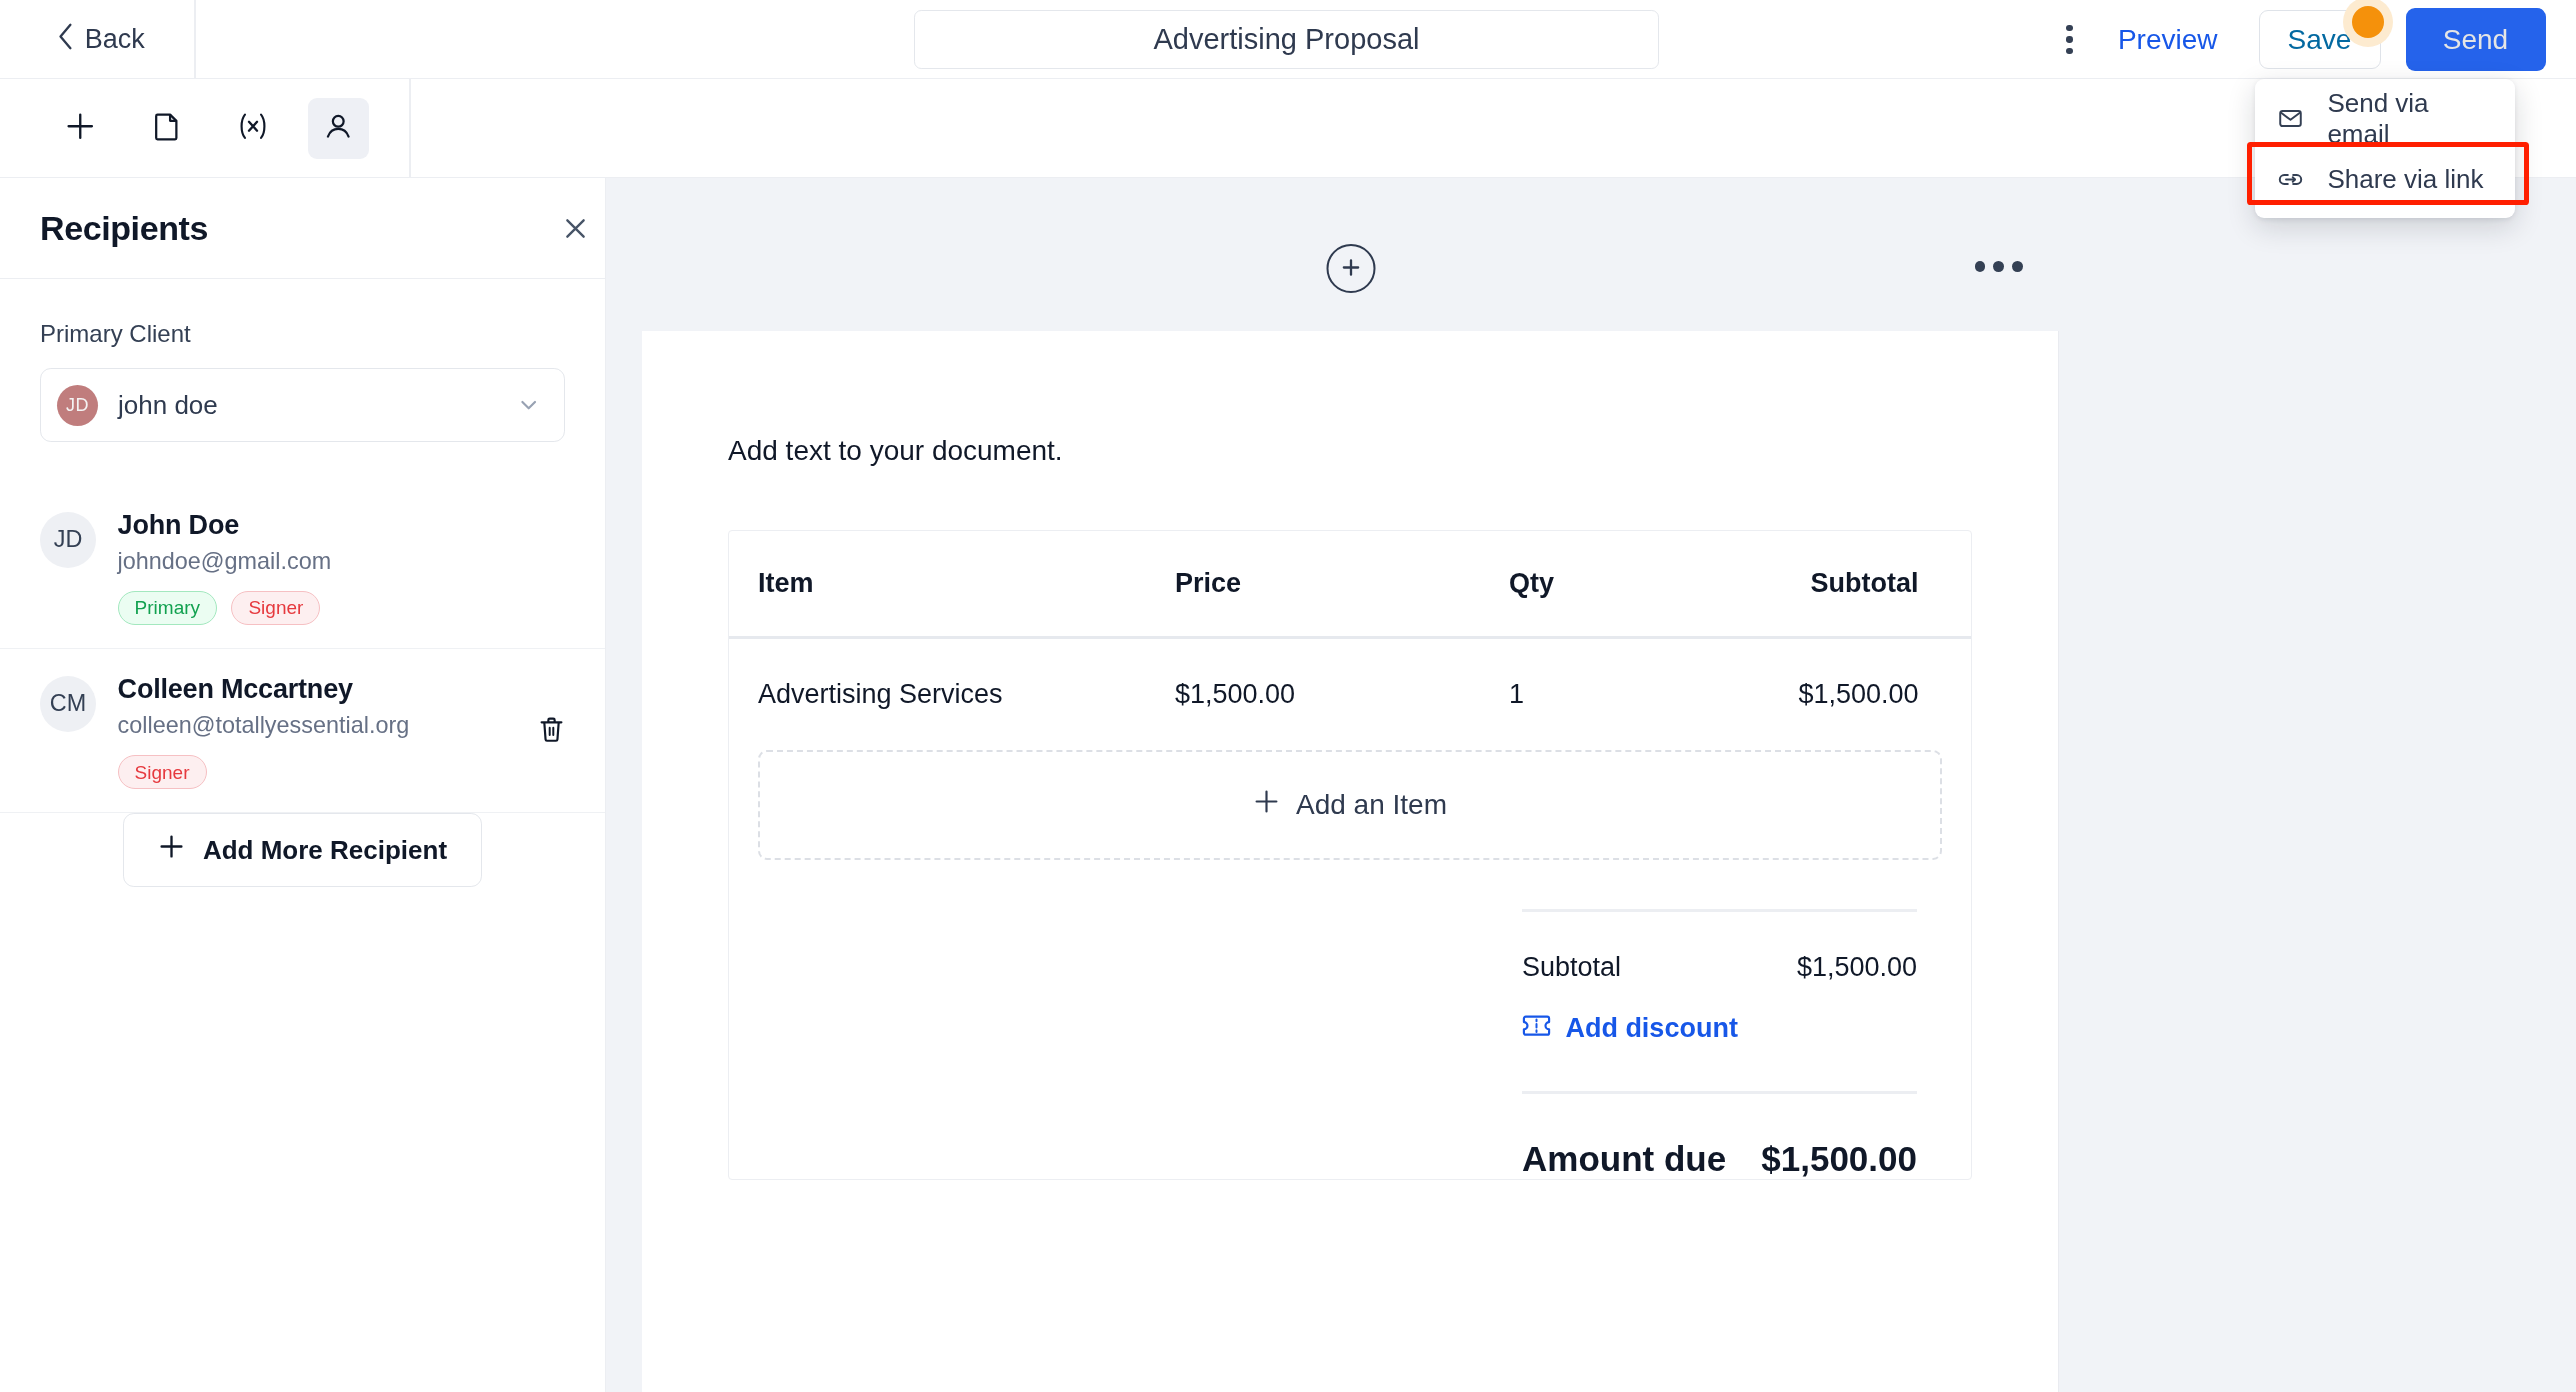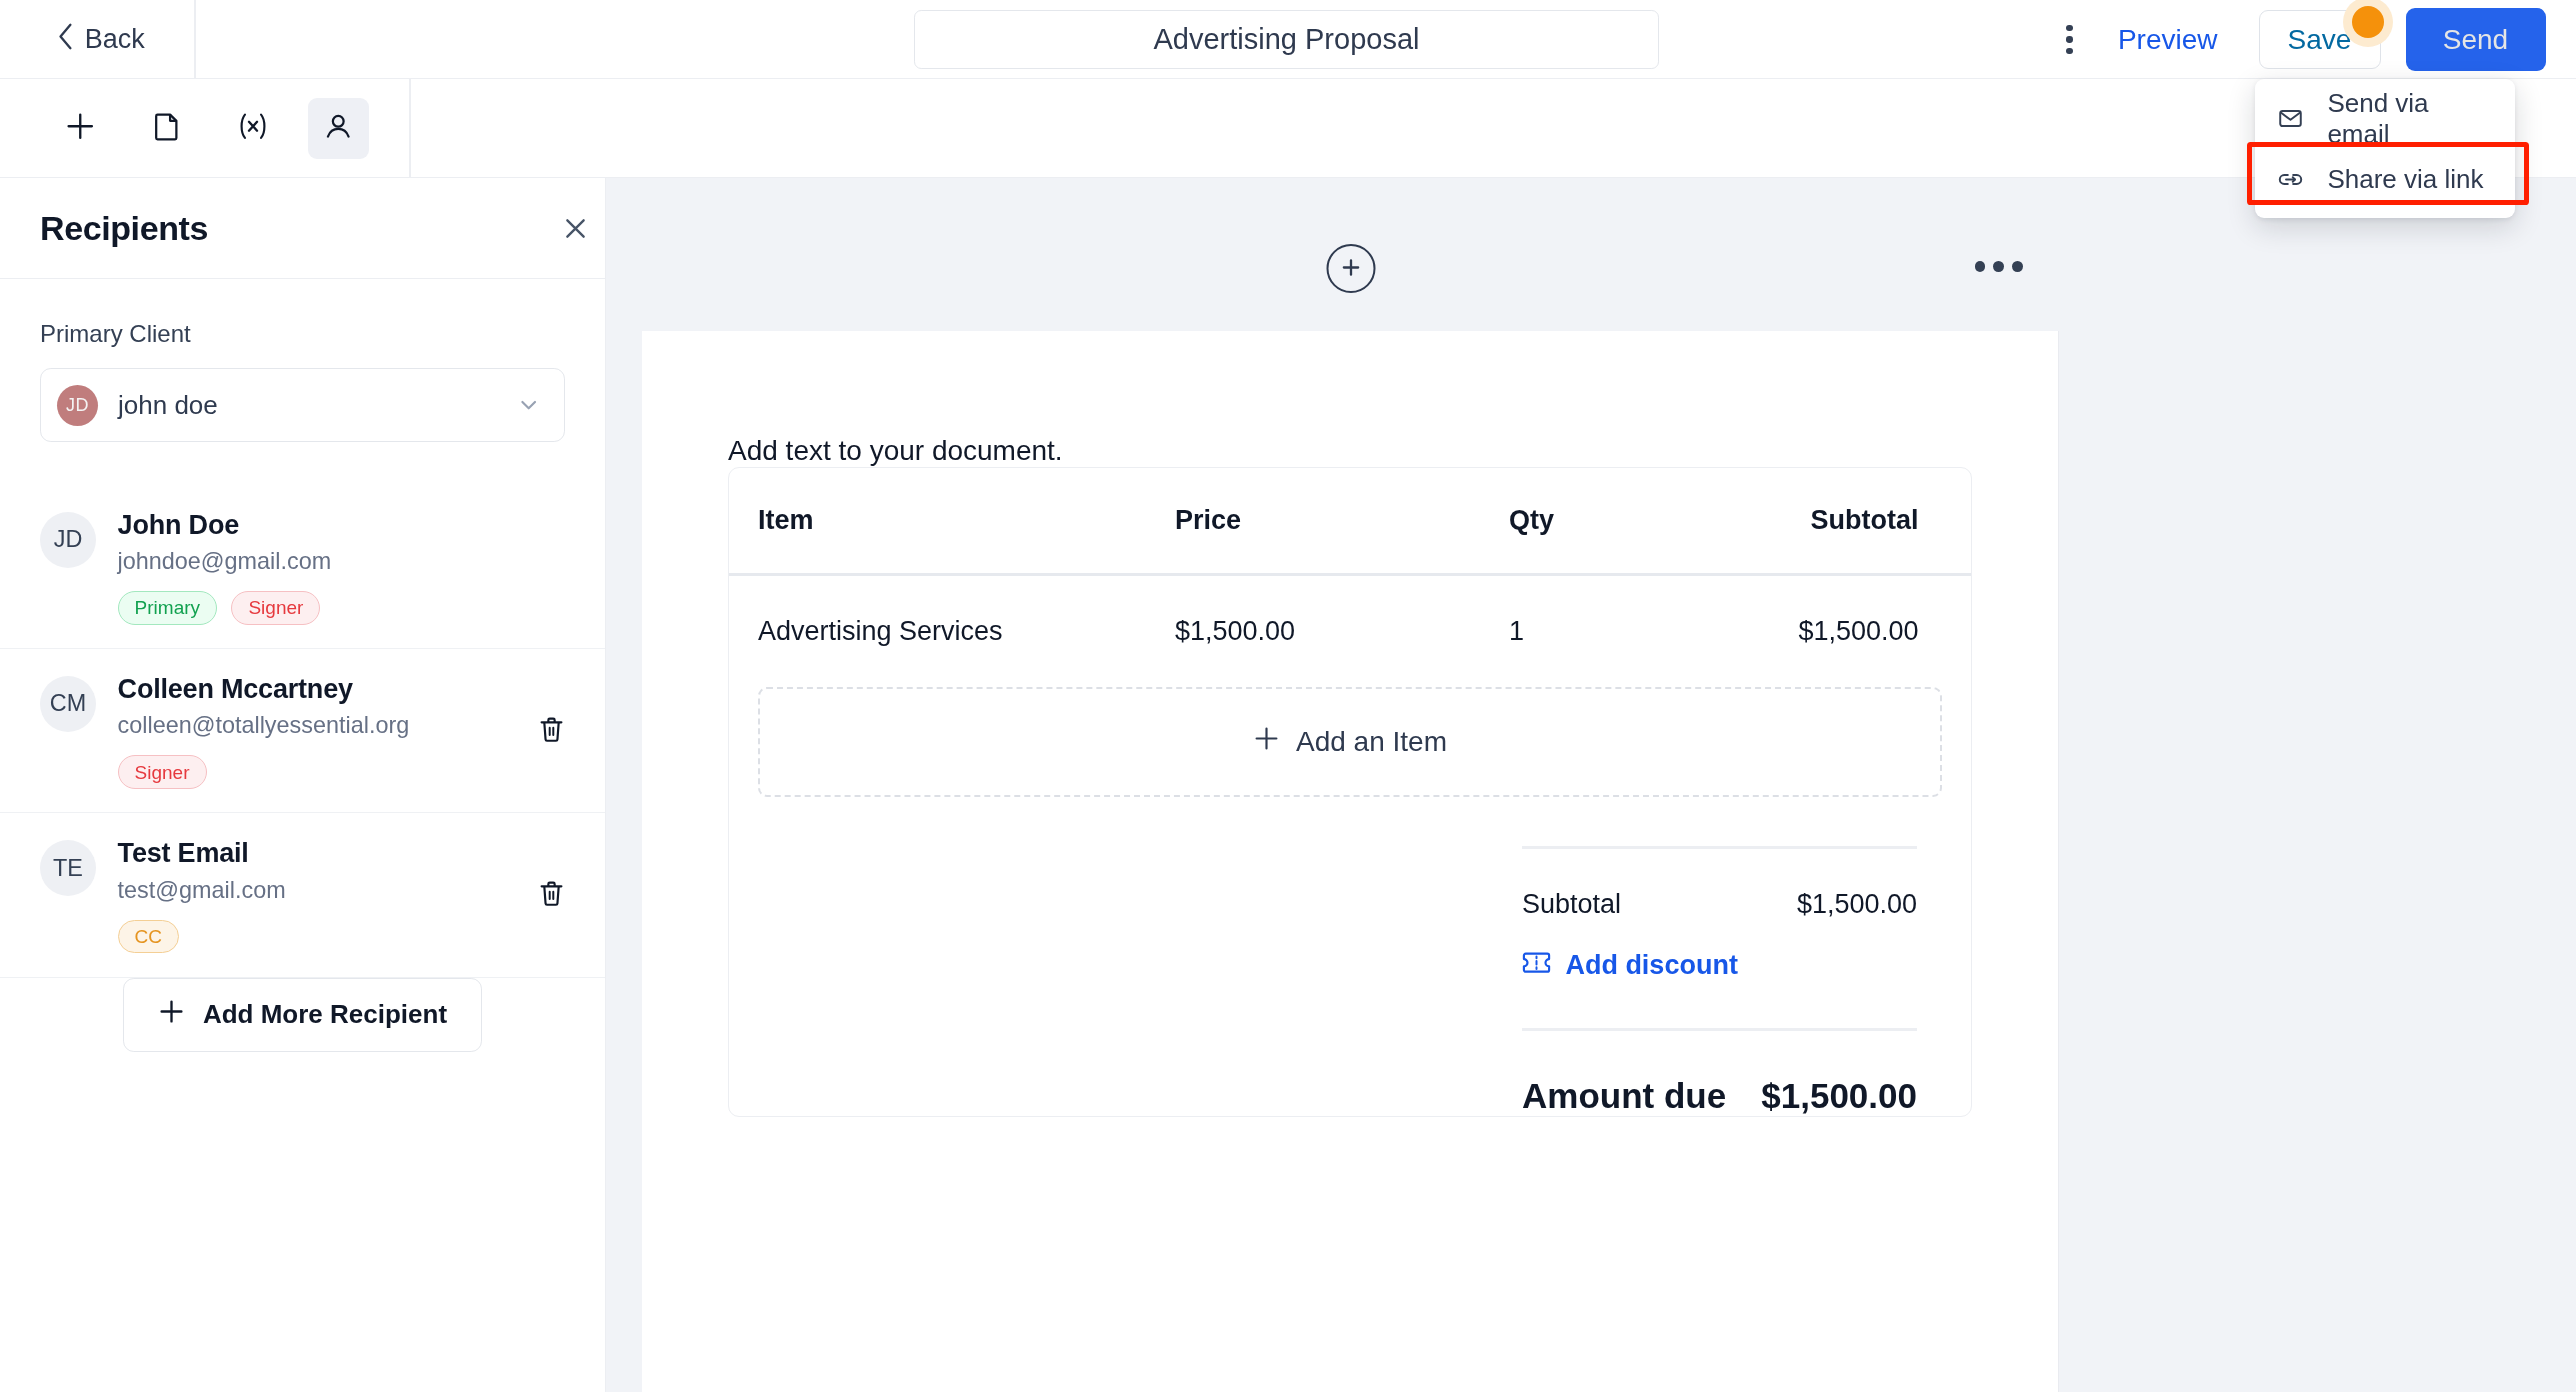--- a/index.html
+++ b/index.html
@@ -221,22 +221,23 @@
     border-right: 1.8px solid #e9ebf0;
   }
   .doc-inner { padding: 72px 86px 0 86px; }
   .doc-heading {
     font-size: 47px; font-weight: bold; color: #000;
     letter-spacing: -0.7px;
   }
   .doc-sub { font-size: 28px; color: #101828; margin-top: 32px; }
 
   .items-table {
+    margin-top: 63px;
     border: 1.8px solid #eceef2;
-    border-radius: 11px;
+    border-radius: 4px;
   }
   .items-head {
     display: flex; align-items: center;
     height: 108px; padding: 0 29px;
     border-bottom: 3.6px solid #e6e9ee;
   }
   .items-row {
     display: flex; align-items: center;
     height: 111px; padding: 0 29px;
   }
@@ -425,38 +426,20 @@
       <div class="trash-btn">
         <svg width="27" height="29" viewBox="0 0 30 32" fill="none" aria-hidden="true">
           <path d="M4 8 H26" stroke="#101828" stroke-width="2.4" stroke-linecap="round"></path>
           <path d="M11.5 8 V5.5 A1.5 1.5 0 0 1 13 4 H17 A1.5 1.5 0 0 1 18.5 5.5 V8" stroke="#101828" stroke-width="2.4" stroke-linejoin="round"></path>
           <path d="M7 8 L8.4 27 A1.6 1.6 0 0 0 10 28.5 H20 A1.6 1.6 0 0 0 21.6 27 L23 8" stroke="#101828" stroke-width="2.4" stroke-linejoin="round"></path>
           <path d="M13 14 V22 M17 14 V22" stroke="#101828" stroke-width="2.2" stroke-linecap="round"></path>
         </svg>
       </div>
     </div>
 
-    <div class="rec-row">
-      <div class="avatar-lg">TE</div>
-      <div class="rec-body">
-        <div class="rec-name">Test Email</div>
-        <div class="rec-email">test@gmail.com</div>
-        <div class="badges">
-          <span class="badge badge-cc">CC</span>
-        </div>
-      </div>
-      <div class="trash-btn">
-        <svg width="27" height="29" viewBox="0 0 30 32" fill="none" aria-hidden="true">
-          <path d="M4 8 H26" stroke="#101828" stroke-width="2.4" stroke-linecap="round"></path>
-          <path d="M11.5 8 V5.5 A1.5 1.5 0 0 1 13 4 H17 A1.5 1.5 0 0 1 18.5 5.5 V8" stroke="#101828" stroke-width="2.4" stroke-linejoin="round"></path>
-          <path d="M7 8 L8.4 27 A1.6 1.6 0 0 0 10 28.5 H20 A1.6 1.6 0 0 0 21.6 27 L23 8" stroke="#101828" stroke-width="2.4" stroke-linejoin="round"></path>
-          <path d="M13 14 V22 M17 14 V22" stroke="#101828" stroke-width="2.2" stroke-linecap="round"></path>
-        </svg>
-      </div>
-    </div>
 
   </div>
 
   <div class="add-more-wrap">
     <div class="add-more-btn">
       <span>
         <svg width="27" height="27" viewBox="0 0 30 30" fill="none" aria-hidden="true">
           <path d="M15 4 V26 M4 15 H26" stroke="#101828" stroke-width="2.6" stroke-linecap="round"></path>
         </svg>
       </span>

